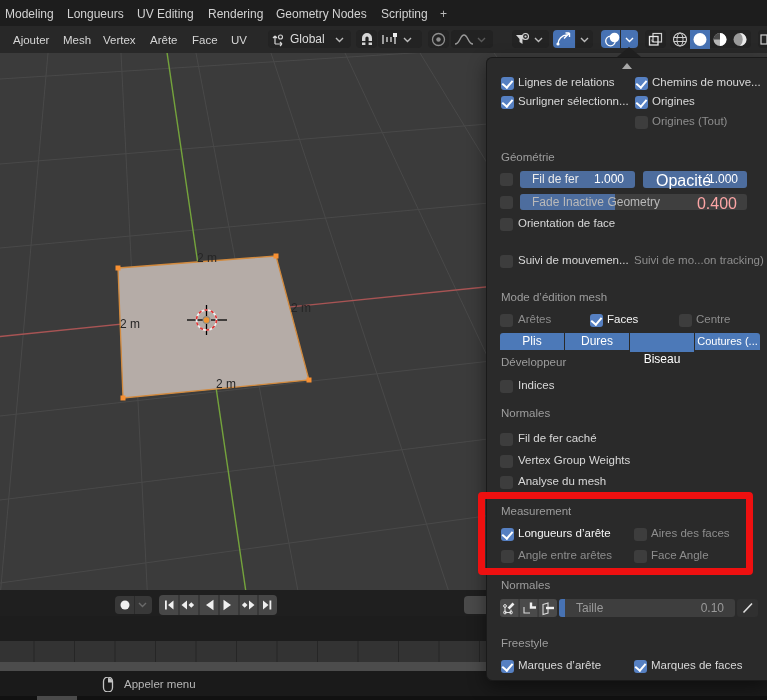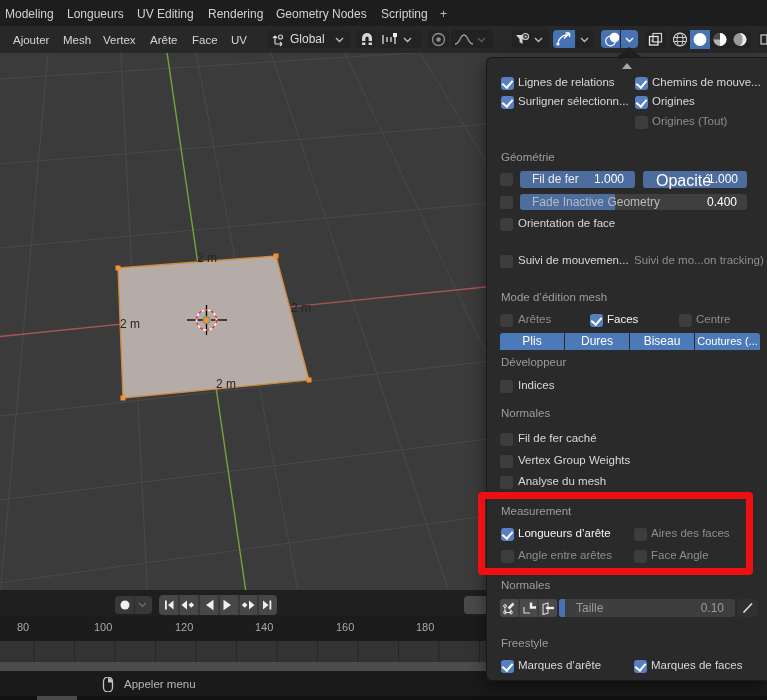--- a/index.html
+++ b/index.html
@@ -214,28 +214,20 @@
         <path d="M6 5.5 v9 h1.8 v-9 Z M14.5 5.5 l-5.5 4.5 l5.5 4.5 Z"></path>
         <path d="M31.5 5.5 l-5.5 4.5 l5.5 4.5 Z M33 10 l2.8 -2.8 l2.8 2.8 l-2.8 2.8 Z" transform="translate(-3.5,0)"></path>
         <path d="M54.5 4.8 l-7.5 5.2 l7.5 5.2 Z"></path>
         <path d="M64.5 4.8 l7.5 5.2 l-7.5 5.2 Z"></path>
         <path d="M86.5 5.5 l5.5 4.5 l-5.5 4.5 Z M85 10 l-2.8 -2.8 l-2.8 2.8 l2.8 2.8 Z" transform="translate(3.5,0)"></path>
         <path d="M104 5.5 l5.5 4.5 l-5.5 4.5 Z M110.5 5.5 v9 h1.8 v-9 Z"></path>
       </g>
     </svg>
     <div style="position:absolute;left:464px;top:6px;width:23px;height:18px;background:#4a4a4a;border-radius:4px 0 0 4px;"></div>
   </div>
-  <div class="abs" id="tl-ruler">
-    <span style="position:absolute;left:17px;top:5px;">80</span>
-    <span style="position:absolute;left:94px;top:5px;">100</span>
-    <span style="position:absolute;left:175px;top:5px;">120</span>
-    <span style="position:absolute;left:255px;top:5px;">140</span>
-    <span style="position:absolute;left:336px;top:5px;">160</span>
-    <span style="position:absolute;left:416px;top:5px;">180</span>
-  </div>
   <div class="abs" id="tl-track">
     <svg width="767" height="21" viewBox="0 0 767 21">
       <g stroke="#262626" stroke-width="1">
         <line x1="34" y1="0" x2="34" y2="21"></line>
           <line x1="74.5" y1="0" x2="74.5" y2="21"></line>
         <line x1="115" y1="0" x2="115" y2="21"></line>
           <line x1="155.5" y1="0" x2="155.5" y2="21"></line>
         <line x1="196" y1="0" x2="196" y2="21"></line>
           <line x1="236.5" y1="0" x2="236.5" y2="21"></line>
         <line x1="277" y1="0" x2="277" y2="21"></line>
@@ -289,39 +281,39 @@
       <span style="position:absolute;right:11px;top:1px;font-size:12px;color:#fff;">1.000</span>
     </div>
     <div style="position:absolute;left:156px;top:113px;width:104px;height:17px;background:#4d6d9e;border-radius:3px;">
       <span style="position:absolute;left:13px;top:1px;font-size:16px;color:#ffffff;">Opacité</span>
       <span style="position:absolute;right:9px;top:1px;font-size:12px;color:#fff;">1.000</span>
     </div>
     <div class="cb dis" style="left:13px;top:138px;"></div>
     <div style="position:absolute;left:33px;top:136px;width:227px;height:16px;background:#3f3f3f;border-radius:3px;overflow:hidden;">
       <div style="position:absolute;left:0;top:0;width:95px;height:16px;background:#4d6d9e;"></div>
       <span style="position:absolute;left:12px;top:1px;font-size:12px;color:#b9b9b9;">Fade Inactive Geometry</span>
-      <span style="position:absolute;right:10px;top:1px;font-size:12px;color:#ffffff;">0.400</span>
+      <span style="position:absolute;right:10px;top:1px;font-size:16px;color:#fca5a5;">0.400</span>
     </div>
     <div class="cb dis" style="left:13px;top:160px;"></div>
       <span class="lbl" style="left:31px;top:160px;">Orientation de face</span>
     <div class="cb dis" style="left:13px;top:197px;"></div>
       <span class="lbl" style="left:31px;top:197px;">Suivi de mouvemen...</span>
     <span class="lbl dim" style="left:147px;top:197px;">Suivi de mo...on tracking)</span>
     <span class="lbl sec" style="left:14px;top:234px;">Mode d’édition mesh</span>
     <div class="cb dis" style="left:13px;top:256px;"></div>
       <span class="lbl dim" style="left:31px;top:256px;">Arêtes</span>
     <div class="cb on" style="left:103px;top:256px;"></div>
       <span class="lbl bright" style="left:120px;top:256px;">Faces</span>
     <div class="cb dis" style="left:192px;top:256px;"></div>
       <span class="lbl dim" style="left:209px;top:256px;">Centre</span>
 
     <div style="position:absolute;left:13px;top:275px;width:260px;height:32px;border-radius:3px;overflow:hidden;">
       <div style="position:absolute;left:0;top:0;width:64px;height:17px;background:#4c79b8;text-align:center;font-size:12px;color:#fff;padding-top:1px;">Plis</div>
       <div style="position:absolute;left:65px;top:0;width:64px;height:17px;background:#4c79b8;text-align:center;font-size:12px;color:#fff;padding-top:1px;">Dures</div>
-      <div style="position:absolute;left:130px;top:0;width:64px;height:17px;background:#4c79b8;text-align:center;font-size:12px;color:#fff;padding-top:1px;">Biseau</div>
+      <div style="position:absolute;left:130px;top:0;width:64px;height:17px;background:#4c79b8;text-align:center;font-size:12px;color:#fff;padding-top:19px;">Biseau</div>
       <div style="position:absolute;left:195px;top:0;width:65px;height:17px;background:#4c79b8;text-align:center;font-size:11px;color:#fff;padding-top:2px;white-space:nowrap;">Coutures (...</div>
     </div>
     <span class="lbl sec" style="left:14px;top:299px;">Développeur</span>
     <div class="cb dis" style="left:13px;top:322px;"></div>
       <span class="lbl" style="left:31px;top:322px;">Indices</span>
     <span class="lbl sec" style="left:14px;top:350px;">Normales</span>
     <div class="cb dis" style="left:13px;top:375px;"></div>
       <span class="lbl" style="left:31px;top:375px;">Fil de fer caché</span>
     <div class="cb dis" style="left:13px;top:397px;"></div>
       <span class="lbl" style="left:31px;top:397px;">Vertex Group Weights</span>

